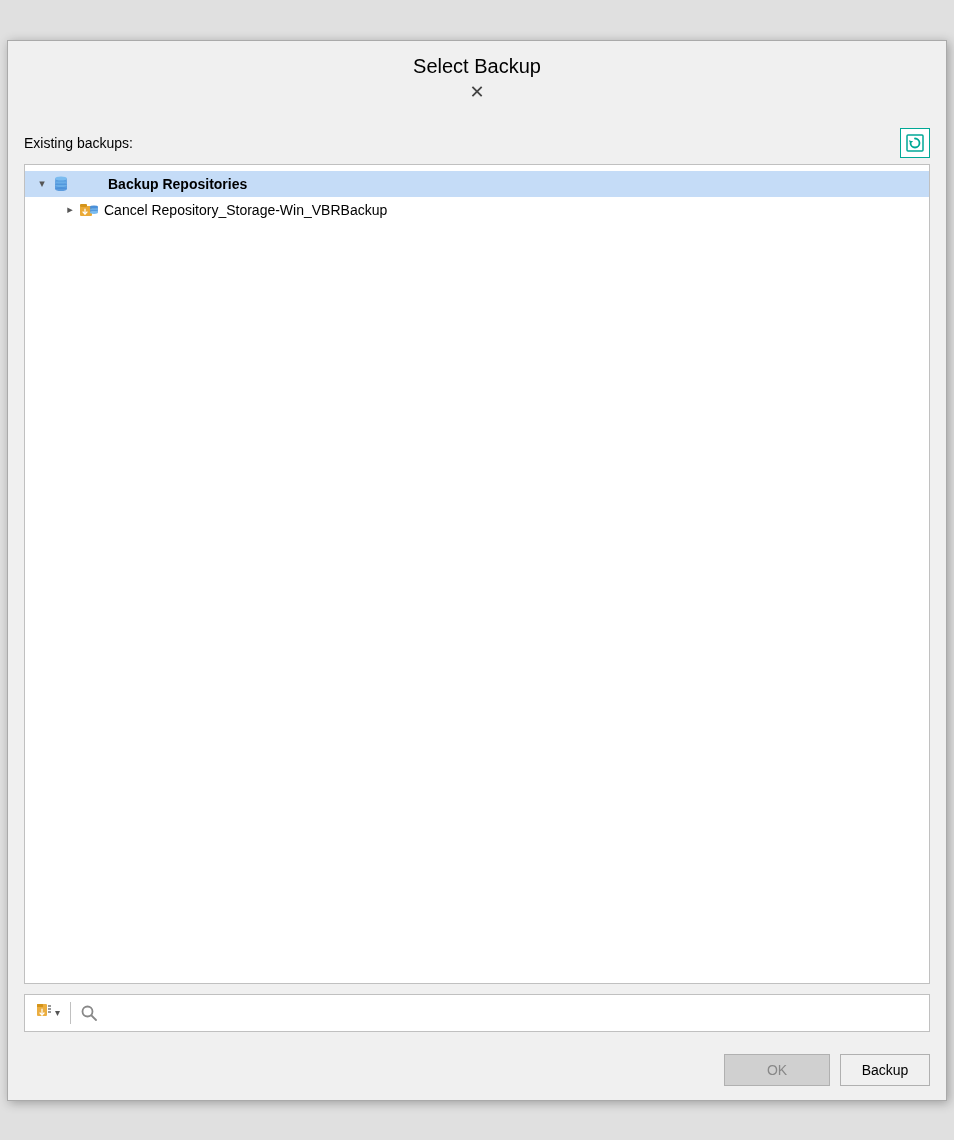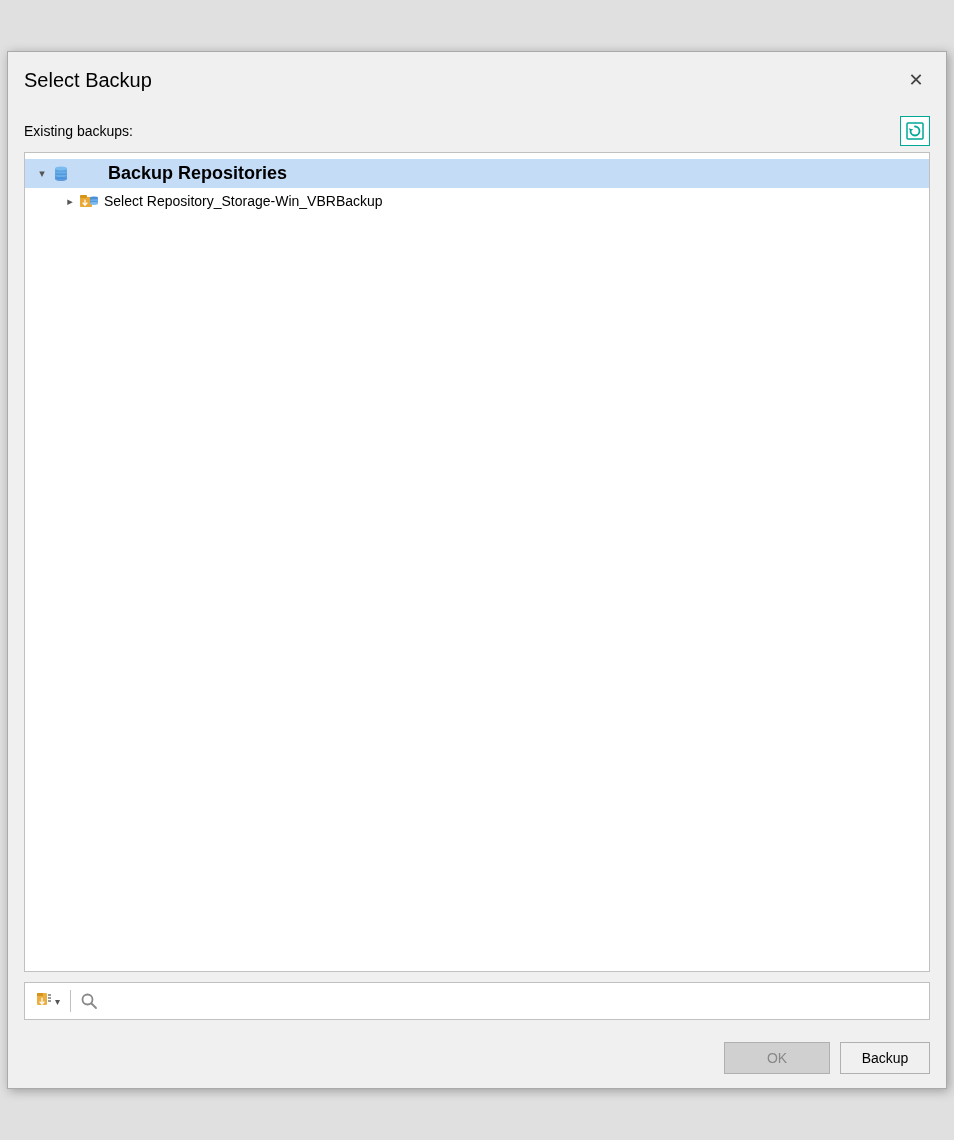--- a/index.html
+++ b/index.html
@@ -27,20 +27,21 @@
       flex-direction: column;
     }
 
     .title-bar {
       background: #f0f0f0;
       padding: 14px 16px 10px 16px;
       display: flex;
       justify-content: space-between;
       align-items: center;
       border-bottom: none;
+      flex-direction: column;
     }
 
     .title-text {
       font-size: 20px;
       font-weight: 400;
       color: #000;
     }
 
     .close-btn {
       width: 28px;
@@ -132,21 +133,21 @@
       flex-shrink: 0;
     }
 
     
     .repo-icon svg {
       width: 20px;
       height: 20px;
     }
 
     .tree-label {
-      font-size: 18px;
+      font-size: 14px;
       font-weight: 600;
       padding-left: 32px;
     }
 
     .tree-label-normal {
       font-size: 14px;
       font-weight: 400;
     }
 
     .child-item {
@@ -293,21 +294,21 @@
             <ellipse cx="15" cy="6" rx="4" ry="1.4" fill="#4a90d9"></ellipse>
             <rect x="11" y="6" width="8" height="3" fill="#4a90d9" opacity="0.8"></rect>
             <ellipse cx="15" cy="9" rx="4" ry="1.4" fill="#6aaee8"></ellipse>
             <rect x="11" y="9" width="8" height="2.5" fill="#4a90d9" opacity="0.7"></rect>
             <ellipse cx="15" cy="11.5" rx="4" ry="1.4" fill="#7bbcf0"></ellipse>
 
             <polyline points="6,8 6,13 4,11" stroke="white" stroke-width="1.2" fill="none" stroke-linecap="round" stroke-linejoin="round"></polyline>
             <polyline points="6,13 8,11" stroke="white" stroke-width="1.2" fill="none" stroke-linecap="round" stroke-linejoin="round"></polyline>
           </svg>
         </span>
-        <span class="tree-label-normal">Select Repository_Storage-Win_VBRBackup</span>
+        <span class="tree-label-normal">Cancel Repository_Storage-Win_VBRBackup</span>
       </div>
 
     </div>
 
     <div class="search-area">
       <button class="search-filter-btn">
         <span>
           
           <svg width="18" height="18" viewBox="0 0 18 18" fill="none" xmlns="http://www.w3.org/2000/svg">
             <rect x="2" y="2" width="10" height="12" rx="1" fill="#e8a020" opacity="0.85"></rect>

